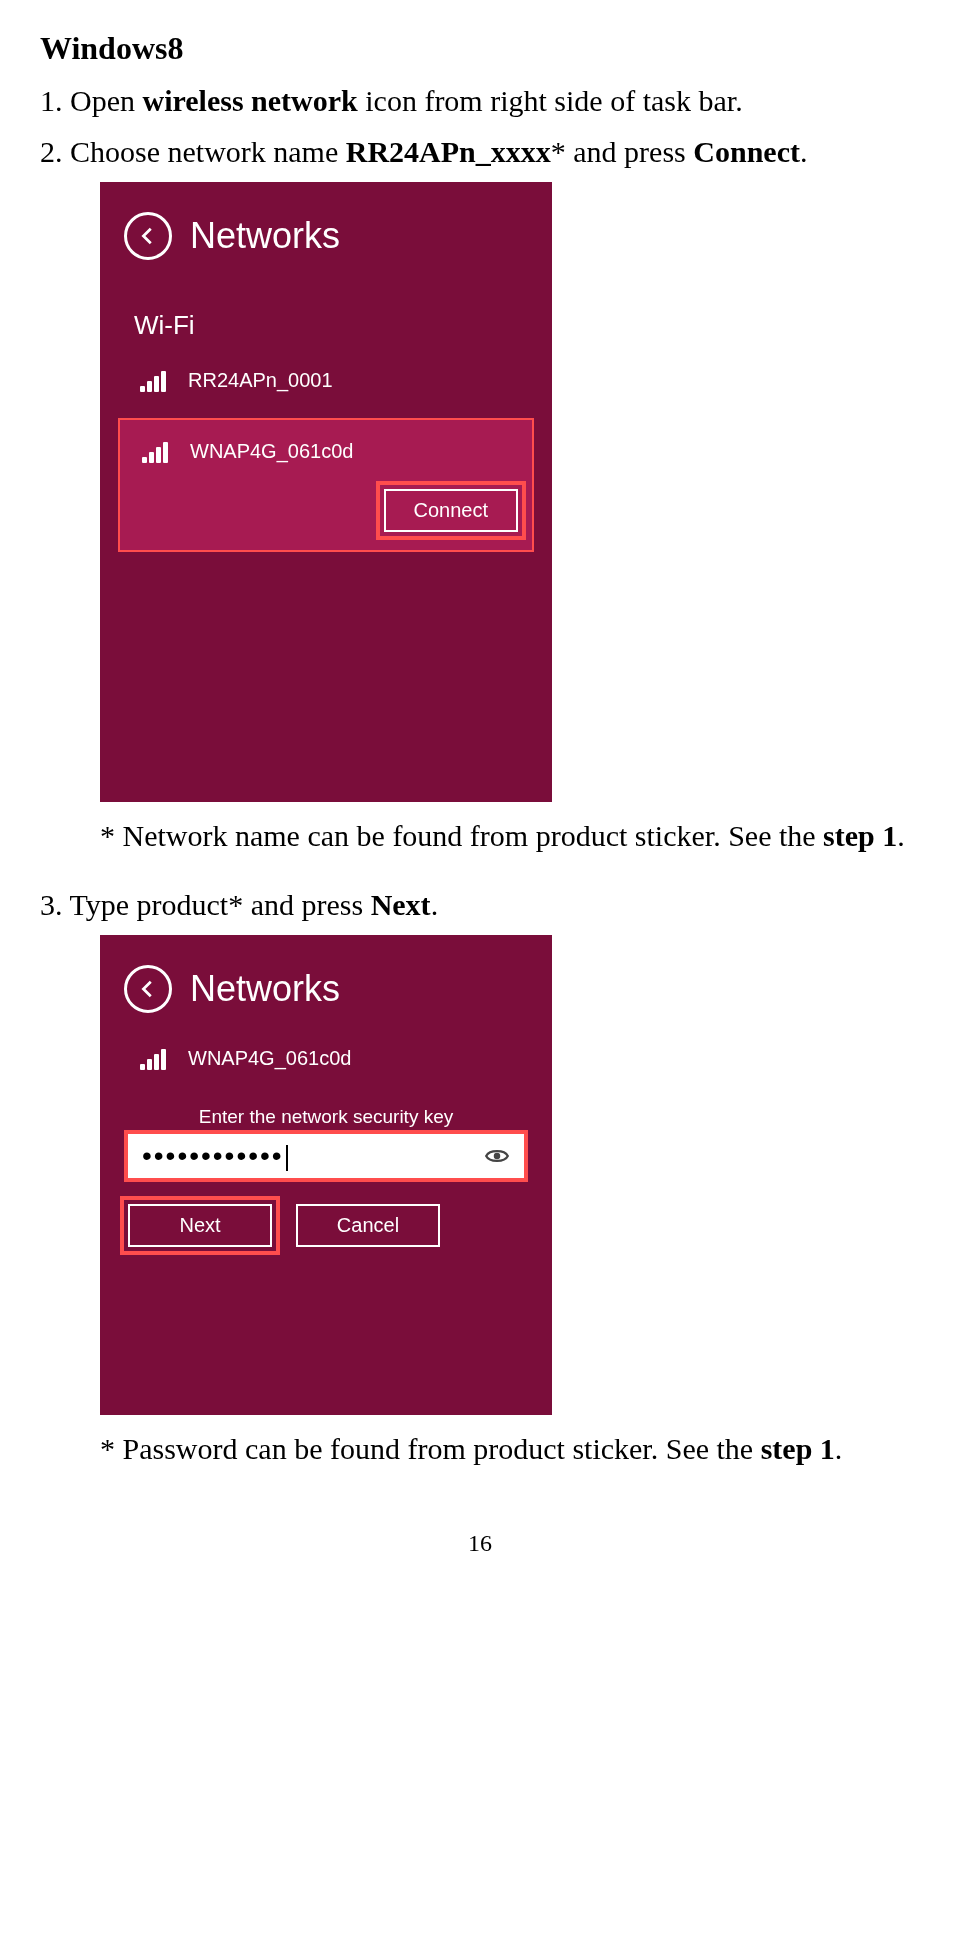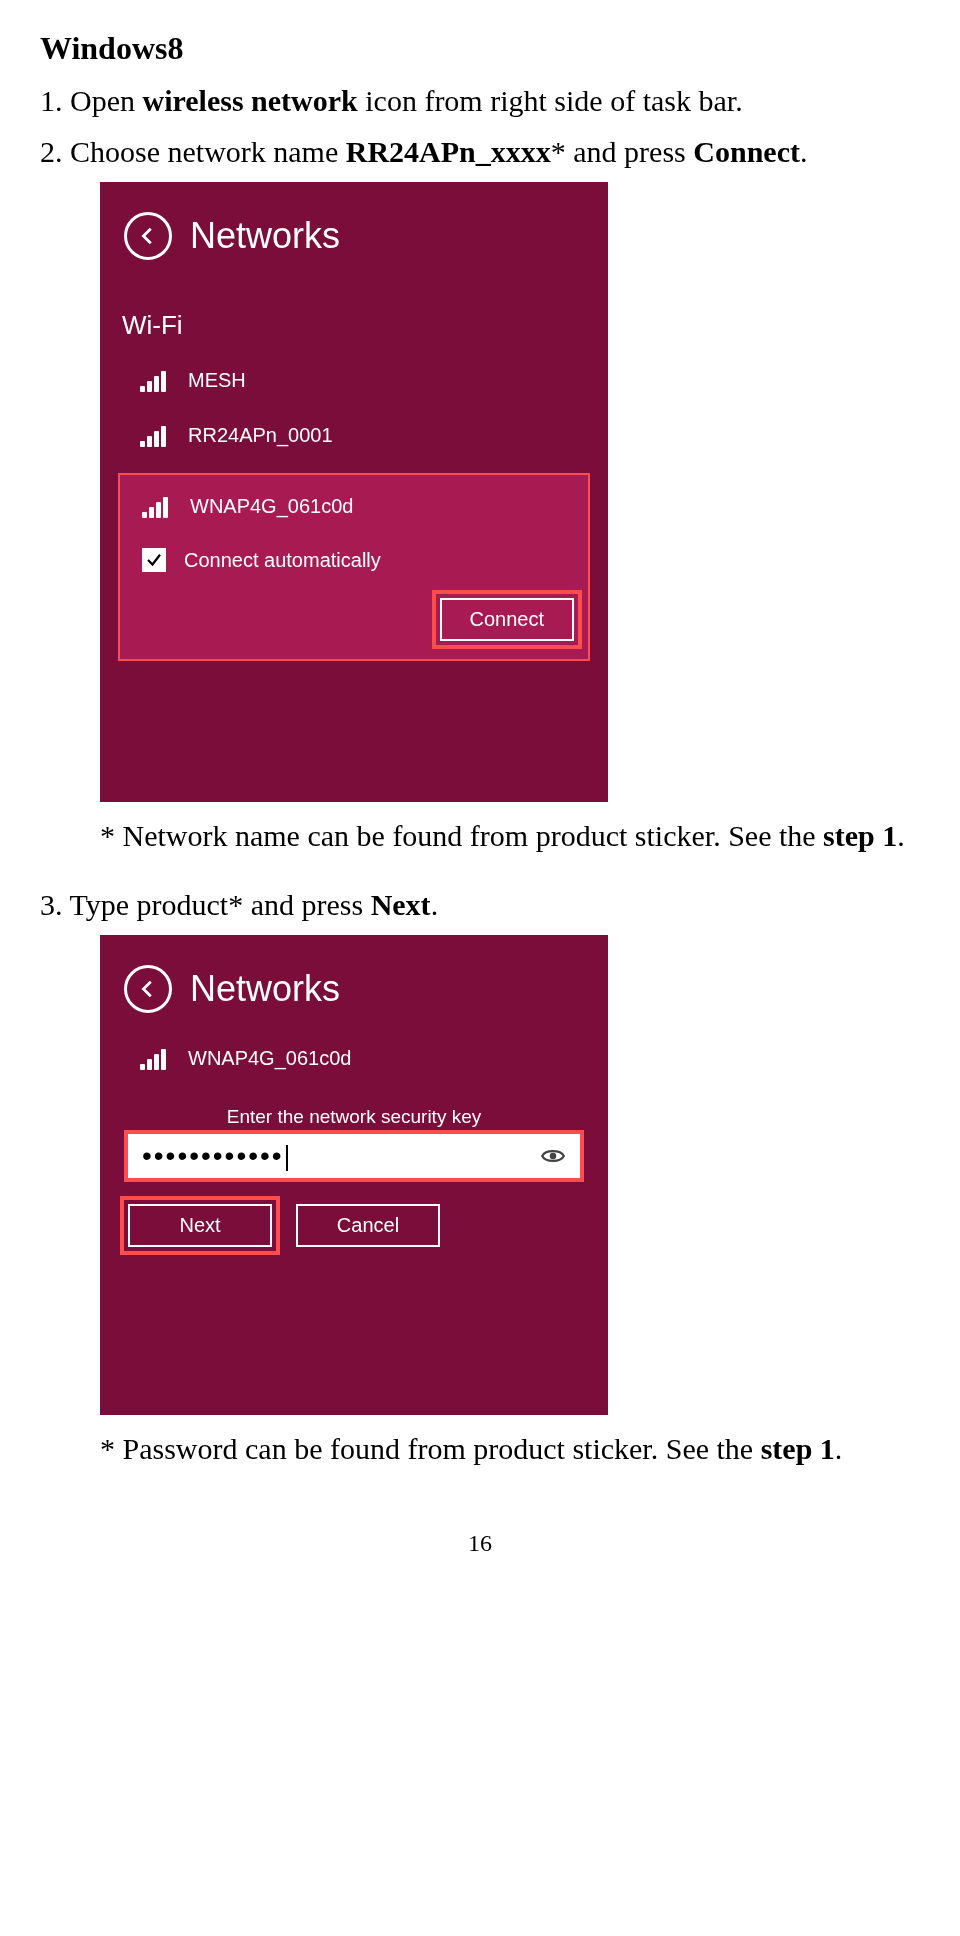--- a/index.html
+++ b/index.html
@@ -35,21 +35,21 @@
     font-size: 24px;
     margin-top: 60px;
   }
 
   
   .shot-wrap { margin-left: 60px; }
 
   
   .panel {
     background: #7a0d3a;
-    width: 508px;
+    width: 452px;
     color: #fff;
     font-family: "Segoe UI", Arial, sans-serif;
     position: relative;
     filter: blur(0.3px);
   }
   .panel1 { height: 620px; }
   .panel2 { height: 480px; }
 
   .panel-header {
     display: flex;
@@ -63,21 +63,21 @@
     width: 42px; height: 42px;
     border: 3px solid #fff;
     border-radius: 50%;
     display: flex;
     align-items: center;
     justify-content: center;
   }
   .back-btn svg { width: 22px; height: 22px; }
 
   .section-label {
-    padding: 44px 0 12px 22px;
+    padding: 44px 0 12px 34px;
     font-size: 26px;
   }
   .net-item {
     display: flex;
     align-items: center;
     gap: 18px;
     padding: 16px 0 16px 40px;
     font-size: 20px;
   }
   .signal {
@@ -197,57 +197,40 @@
     <div class="panel-header">
       <div class="back-btn">
         <svg viewBox="0 0 24 24">
             <path d="M15 4 L7 12 L15 20" stroke="#fff" stroke-width="3" fill="none"></path>
           </svg>
       </div>
       <span>Networks</span>
     </div>
     <div class="section-label">Wi-Fi</div>
 
-    <div class="net-item">
-      <div class="signal">
-          <span class="b1"></span>
-          <span class="b2"></span>
-          <span class="b3"></span>
-          <span class="b4"></span>
-        </div>
-      <span>MESH</span>
-    </div>
     <div class="net-item">
       <div class="signal">
           <span class="b1"></span>
           <span class="b2"></span>
           <span class="b3"></span>
           <span class="b4"></span>
         </div>
       <span>RR24APn_0001</span>
     </div>
 
     <div class="sel-block">
       <div class="sel-row">
         <div class="signal">
             <span class="b1"></span>
             <span class="b2"></span>
             <span class="b3"></span>
             <span class="b4"></span>
           </div>
         <span>WNAP4G_061c0d</span>
       </div>
-      <div class="sel-row" style="margin-top:18px;">
-        <div class="chk">
-          <svg viewBox="0 0 24 24">
-              <path d="M4 12 L10 18 L20 5" stroke="#000" stroke-width="3" fill="none"></path>
-            </svg>
-        </div>
-        <span>Connect automatically</span>
-      </div>
       <div class="connect-wrap">
         <div class="btn btn-hl">Connect</div>
       </div>
     </div>
   </div>
 </div>
 
 <div class="note">
   <span>* Network name can be found from product sticker. See the </span><span class="bold">step 1</span><span>.</span>
 </div>

